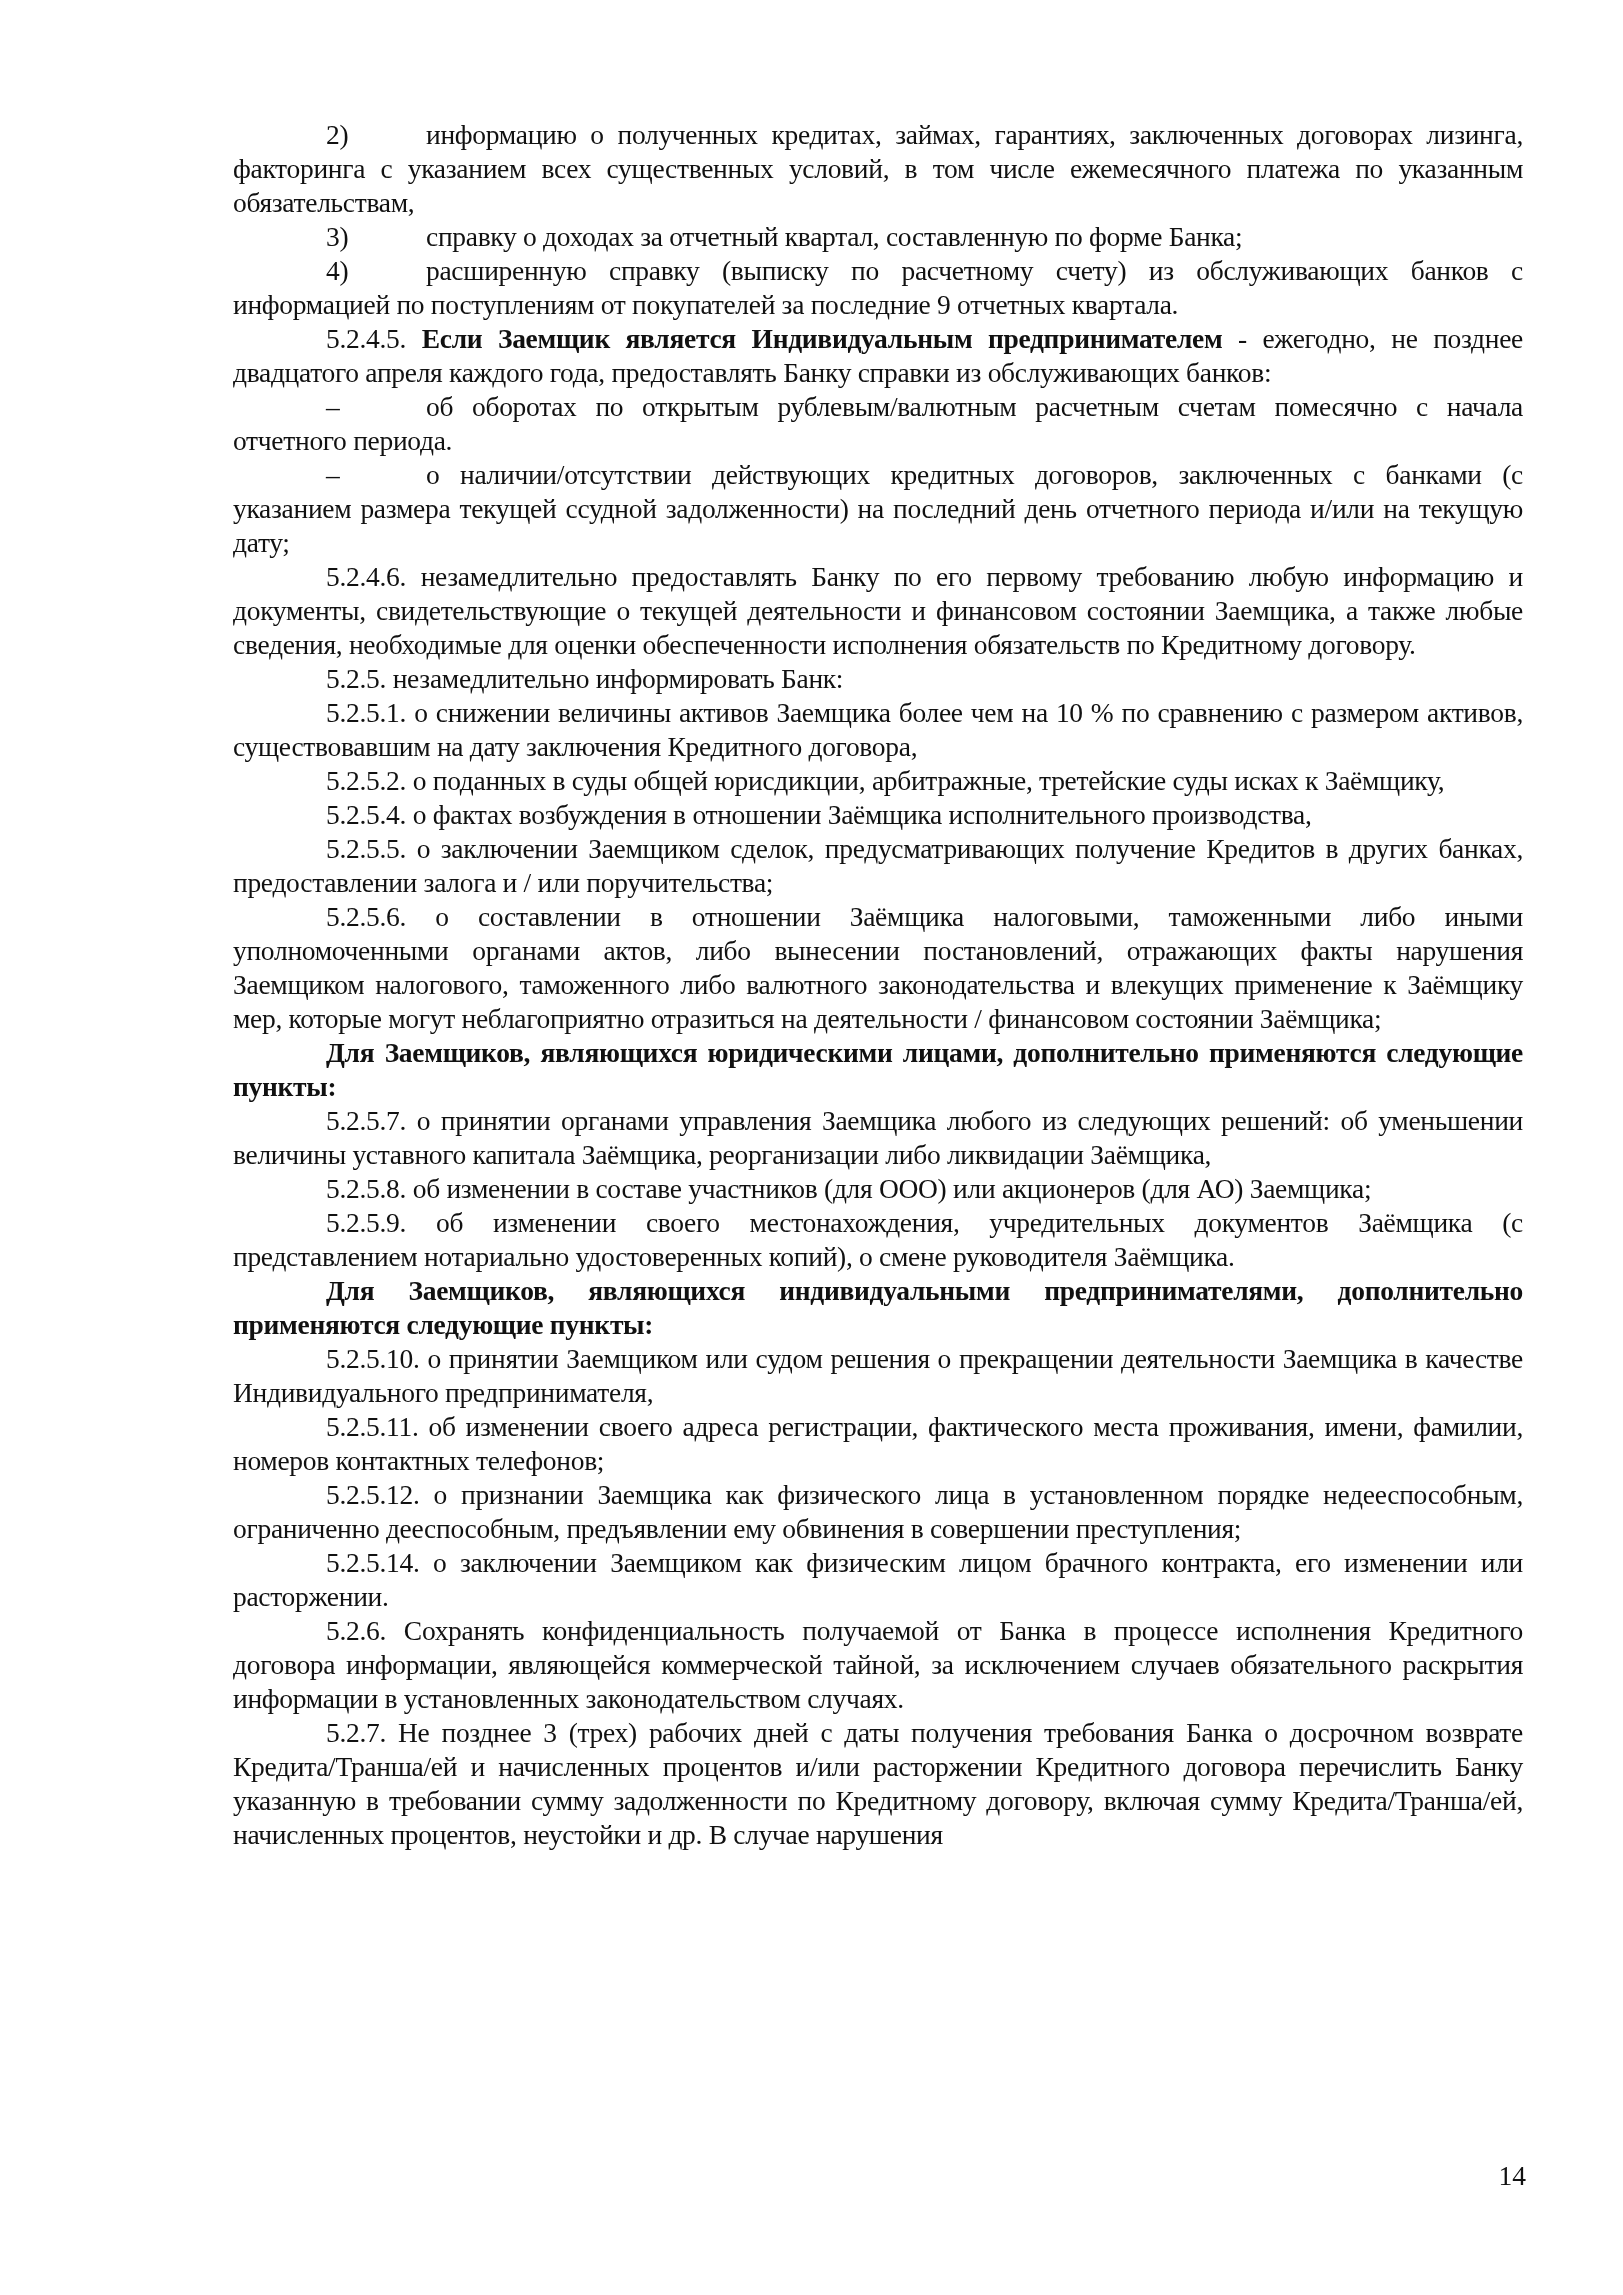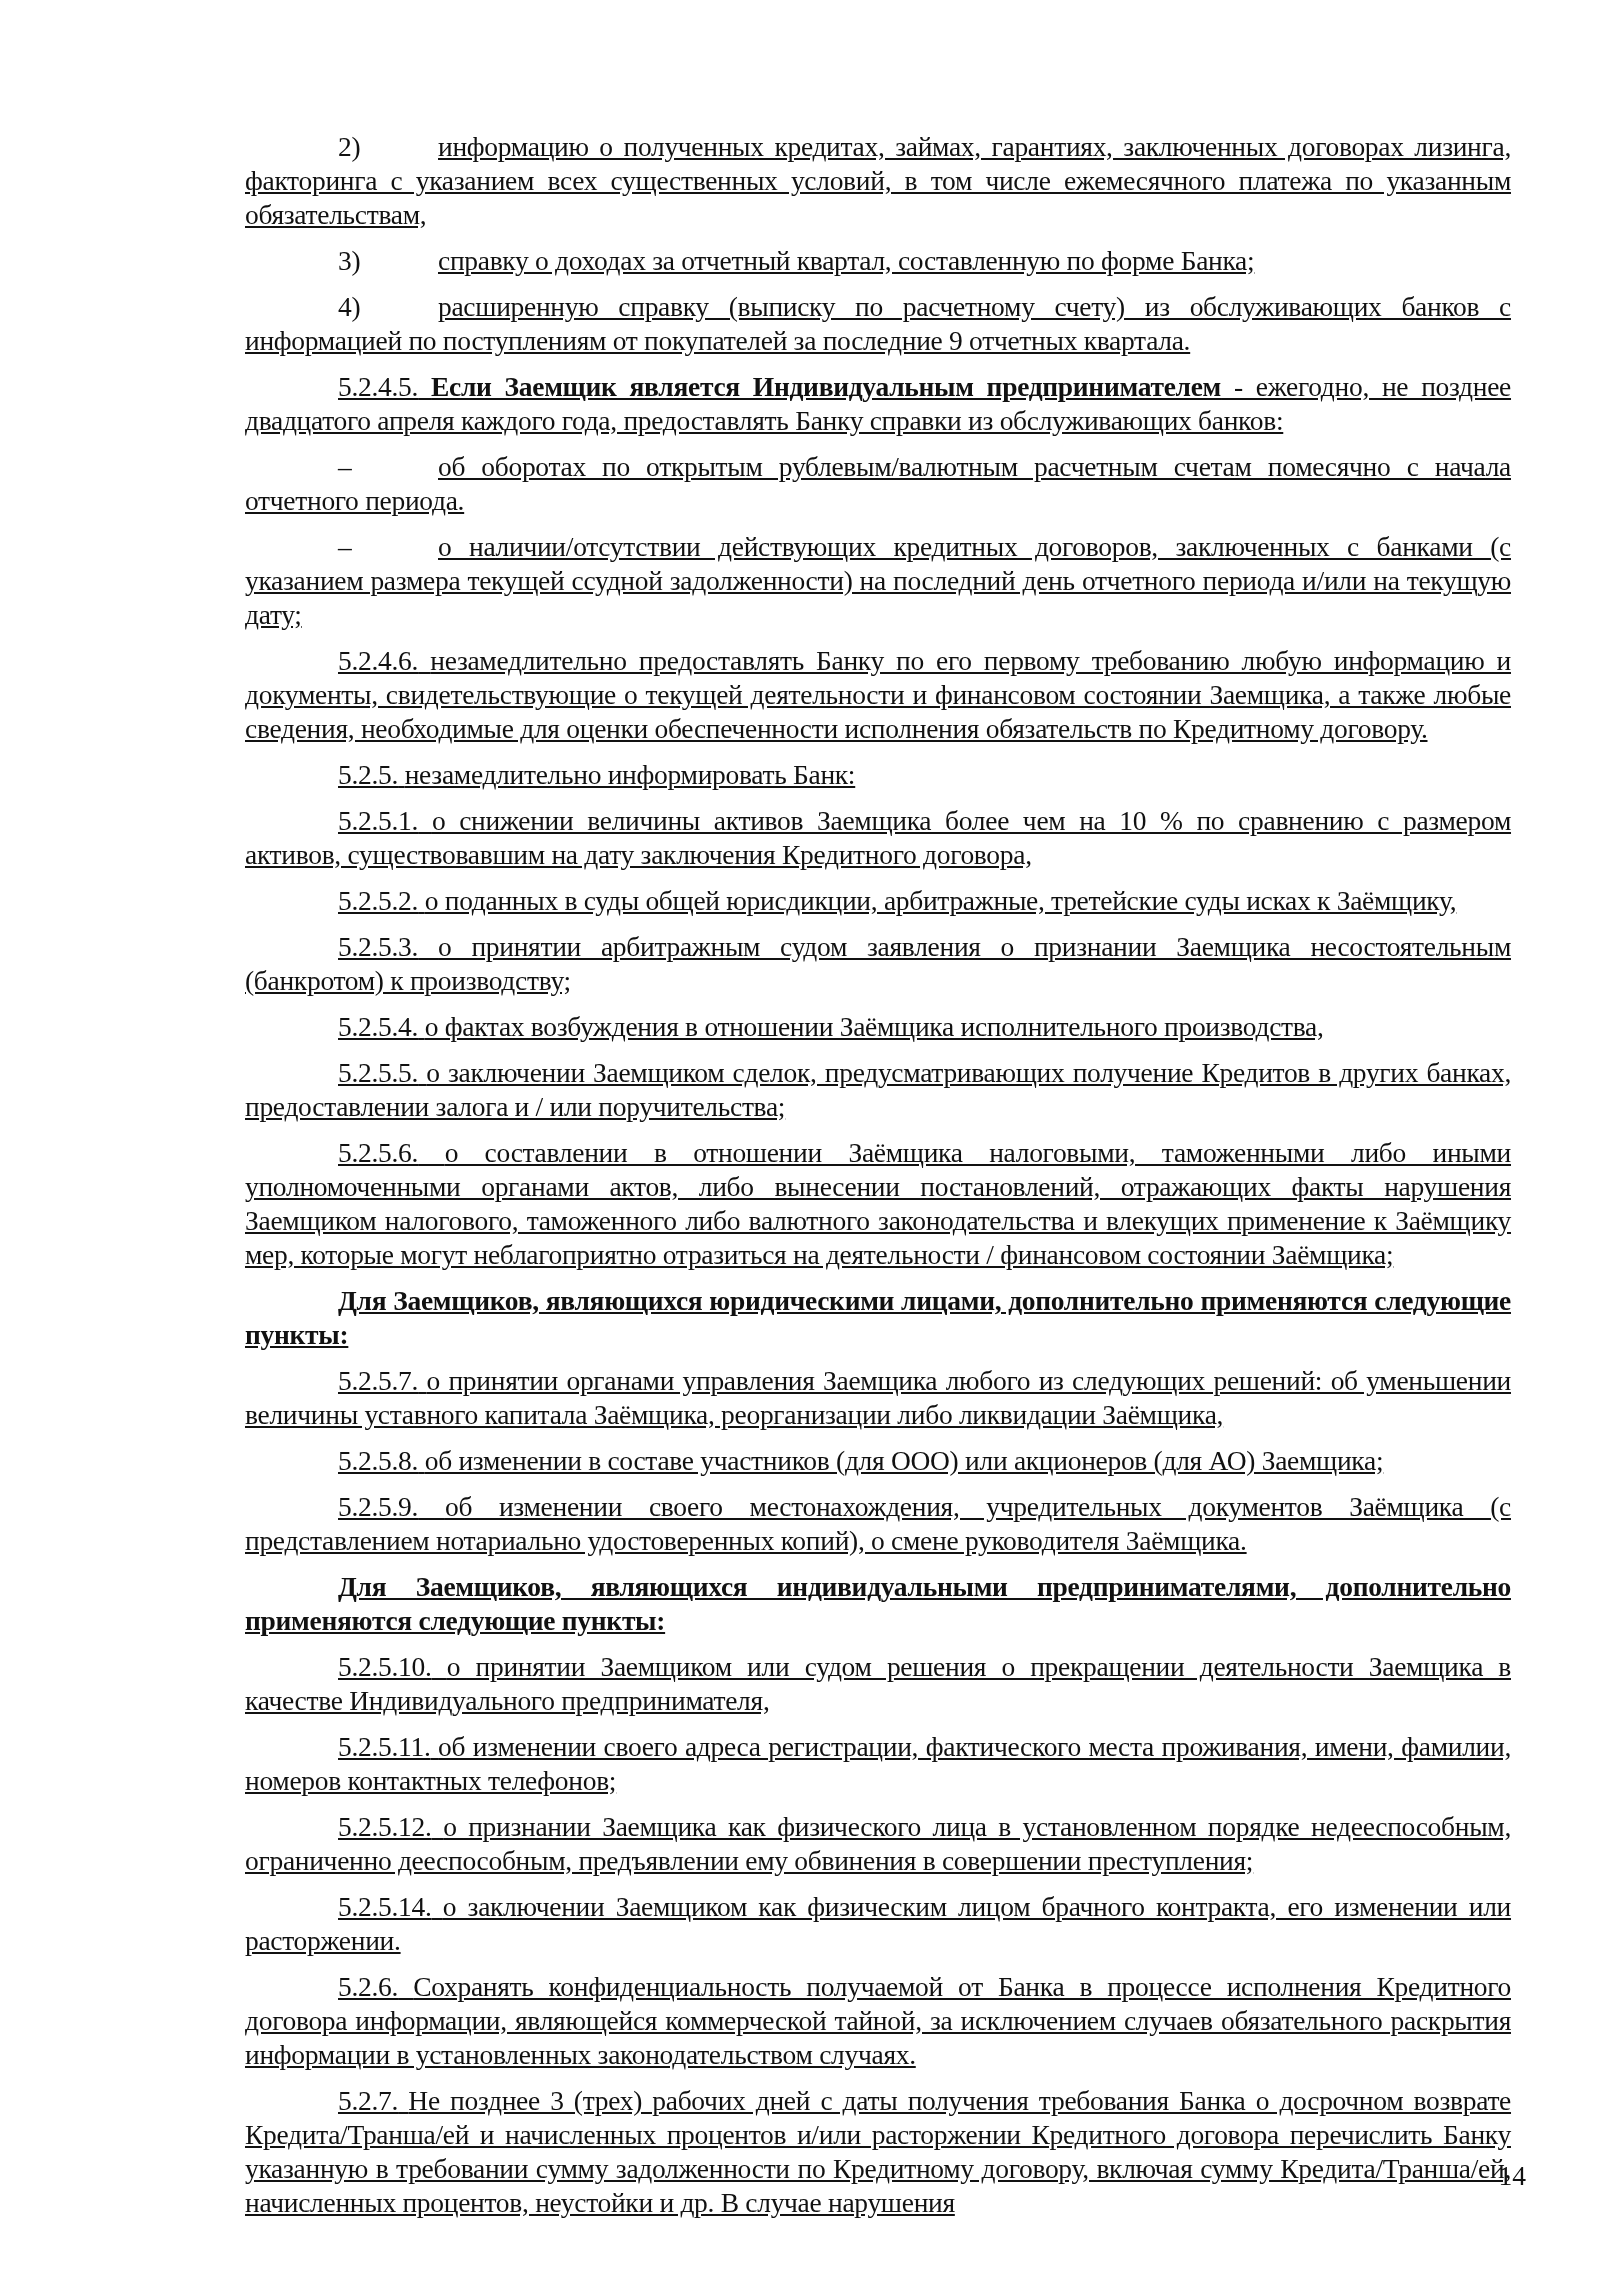--- a/index.html
+++ b/index.html
@@ -9,21 +9,21 @@
     left: 233px;
     top: 118px;
     width: 1290px;
     font-family: "Liberation Serif", "DejaVu Serif", serif;
     font-size: 27.5px;
     line-height: 34px;
     color: #111111;
     text-align: justify;
     letter-spacing: -0.3px;
   }
-  .p { margin: 12px; text-indent: 93px; text-decoration: underline; }
+  .p { margin: 0; text-indent: 93px; }
   .p.list { text-indent: 93px; }
   .num { display: inline-block; text-indent: 0; }
   .list .num { width: 100px; }
   b { font-weight: bold; }
   .pagenum {
     position: absolute;
     left: 1484px;
     top: 2160px;
     width: 42px;
     text-align: right;
@@ -50,21 +50,20 @@
   <p class="p list"><span class="num">–</span><span>о наличии/отсутствии действующих кредитных договоров, заключенных с банками (с указанием размера текущей ссудной задолженности)  на последний день отчетного периода и/или на текущую дату;</span></p>
 
   <p class="p"><span>5.2.4.6.</span> <span>незамедлительно предоставлять Банку по его первому требованию любую информацию и документы, свидетельствующие о текущей деятельности и финансовом состоянии Заемщика, а также любые сведения, необходимые для оценки обеспеченности исполнения обязательств по Кредитному договору.</span></p>
 
   <p class="p"><span>5.2.5.</span> <span>незамедлительно информировать Банк:</span></p>
 
   <p class="p"><span>5.2.5.1.</span> <span>о снижении величины активов Заемщика более чем на 10 % по сравнению с размером активов, существовавшим на дату заключения Кредитного договора,</span></p>
 
   <p class="p"><span>5.2.5.2.</span> <span>о поданных в суды общей юрисдикции, арбитражные, третейские суды исках к Заёмщику,</span></p>
 
-  <p class="p"><span>5.2.5.3.</span> <span>о принятии арбитражным судом заявления о признании Заемщика несостоятельным (банкротом) к производству;</span></p>
 
   <p class="p"><span>5.2.5.4.</span> <span>о фактах возбуждения в отношении Заёмщика исполнительного производства,</span></p>
 
   <p class="p"><span>5.2.5.5.</span> <span>о заключении Заемщиком сделок, предусматривающих получение Кредитов в других банках, предоставлении залога и / или поручительства;</span></p>
 
   <p class="p"><span>5.2.5.6.</span> <span>о составлении в отношении Заёмщика налоговыми, таможенными либо иными уполномоченными органами актов, либо вынесении постановлений, отражающих факты нарушения Заемщиком налогового, таможенного либо валютного законодательства и влекущих применение к Заёмщику мер, которые могут неблагоприятно отразиться на деятельности / финансовом состоянии Заёмщика;</span></p>
 
   <p class="p"><b>Для Заемщиков, являющихся юридическими лицами, дополнительно применяются следующие пункты:</b></p>
 
   <p class="p"><span>5.2.5.7.</span> <span>о принятии органами управления Заемщика любого из следующих решений: об уменьшении величины уставного капитала Заёмщика, реорганизации либо ликвидации Заёмщика,</span></p>

